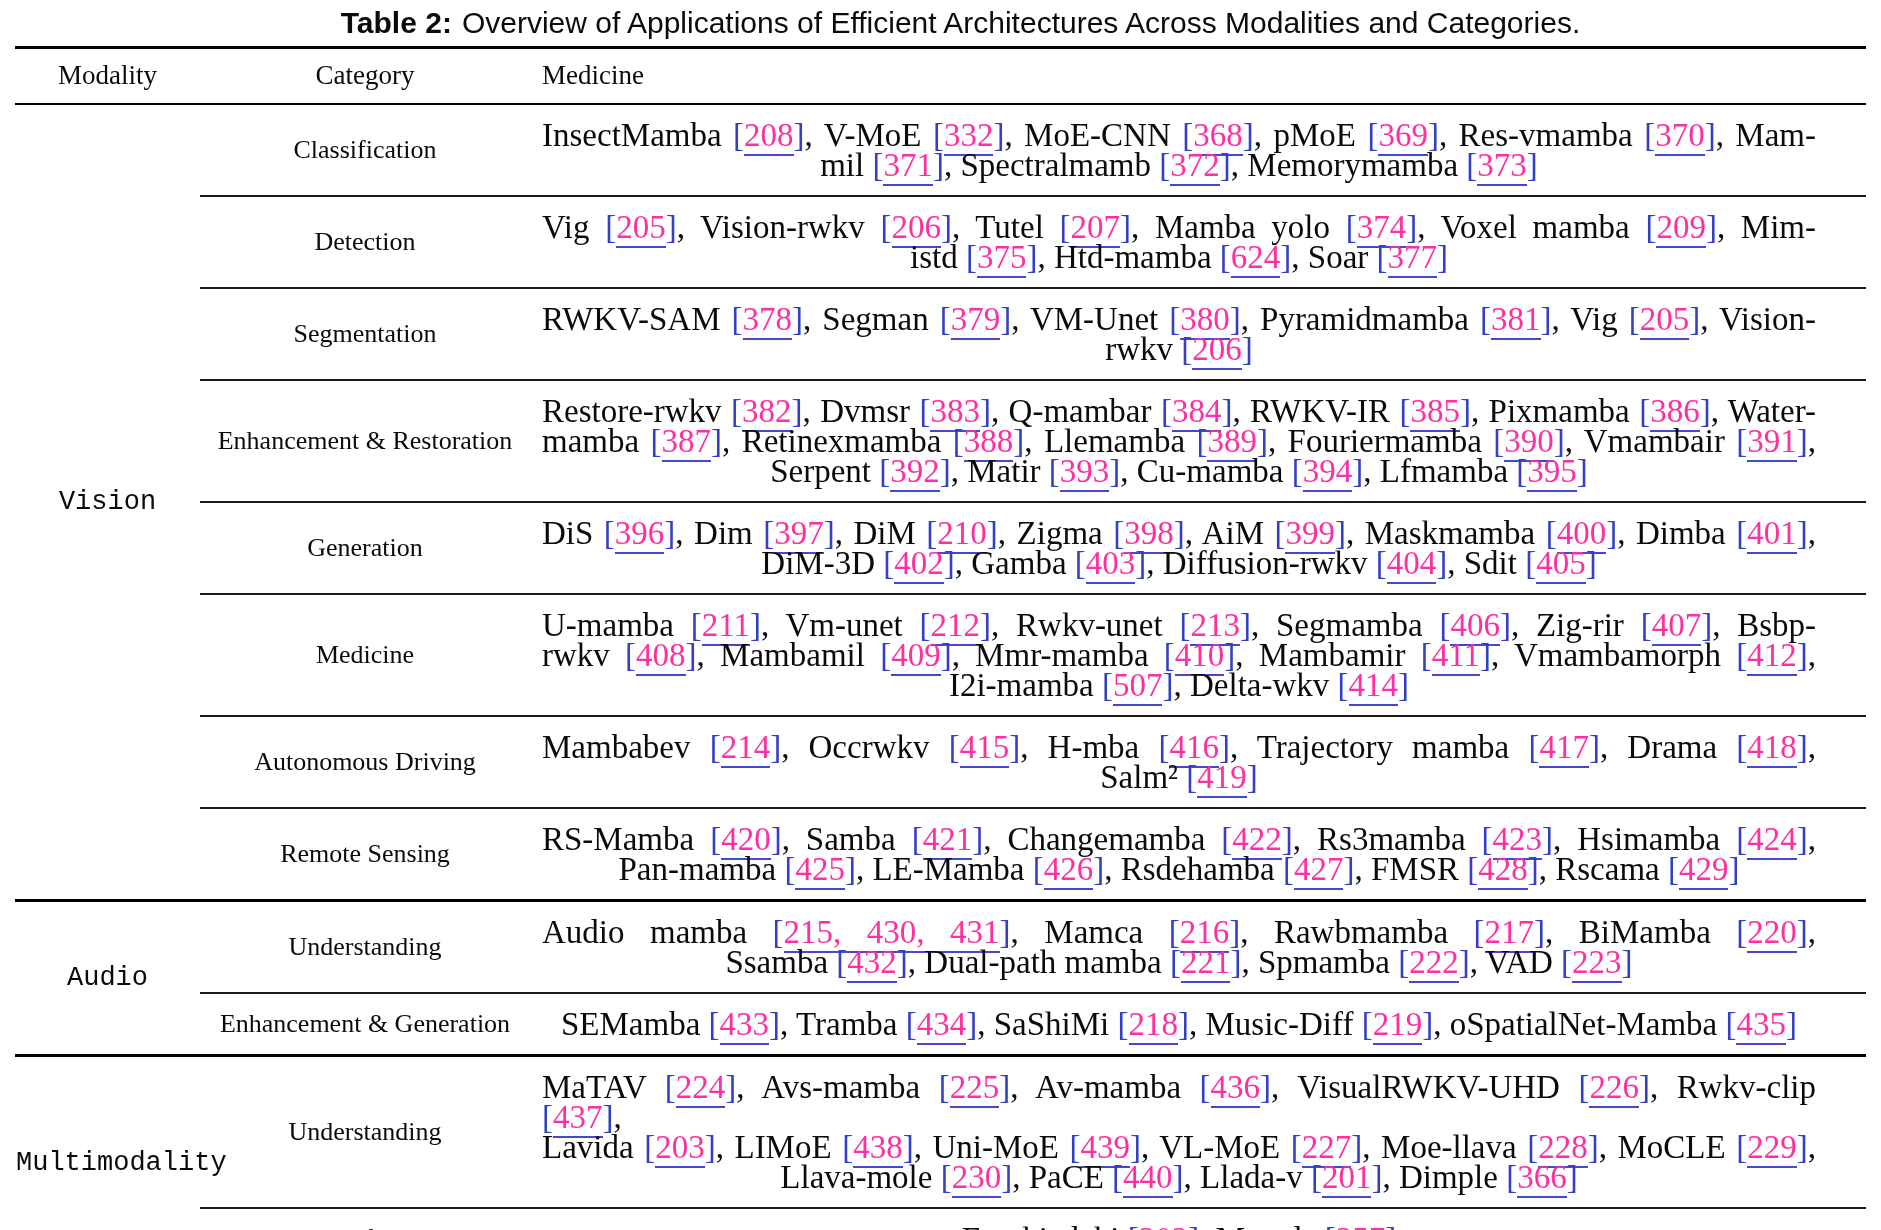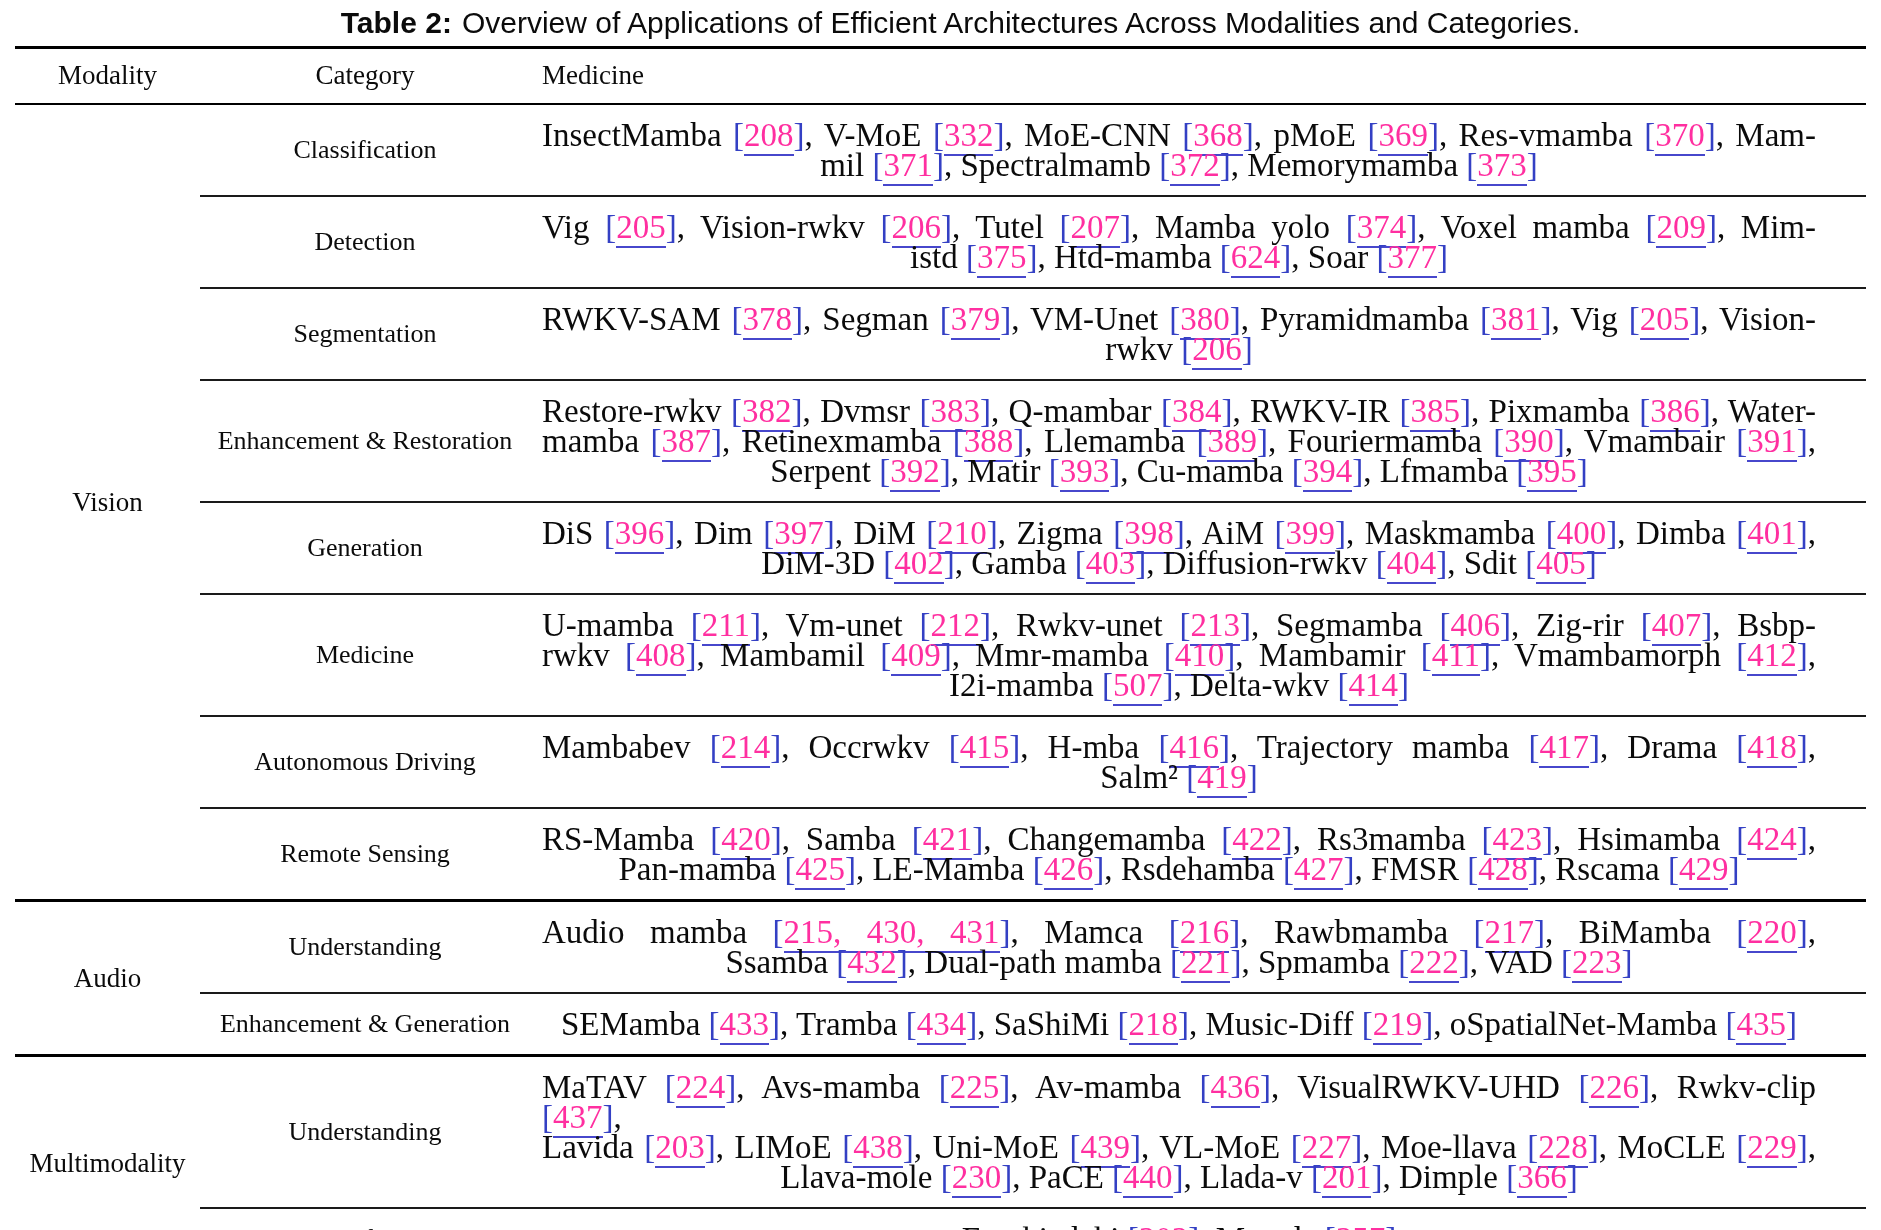--- a/index.html
+++ b/index.html
@@ -37,20 +37,21 @@
     font-size:27px;
     font-weight:normal;
     padding:11px 0 12px 0;
   }
   thead th.col-0, thead th.col-1{text-align:center;}
   thead th.col-2{text-align:left;padding-left:12px;}
   td{vertical-align:middle;}
   td.modality{
     text-align:center;
     font-size:27px;
+    font-family:Liberation Mono, monospace;
   }
   td.category{
     text-align:center;
     font-size:26px;
     padding:0 8px;
   }
   td.approach{
     font-size:33px;
     line-height:30px;
     padding:15px 50px 15px 12px;

